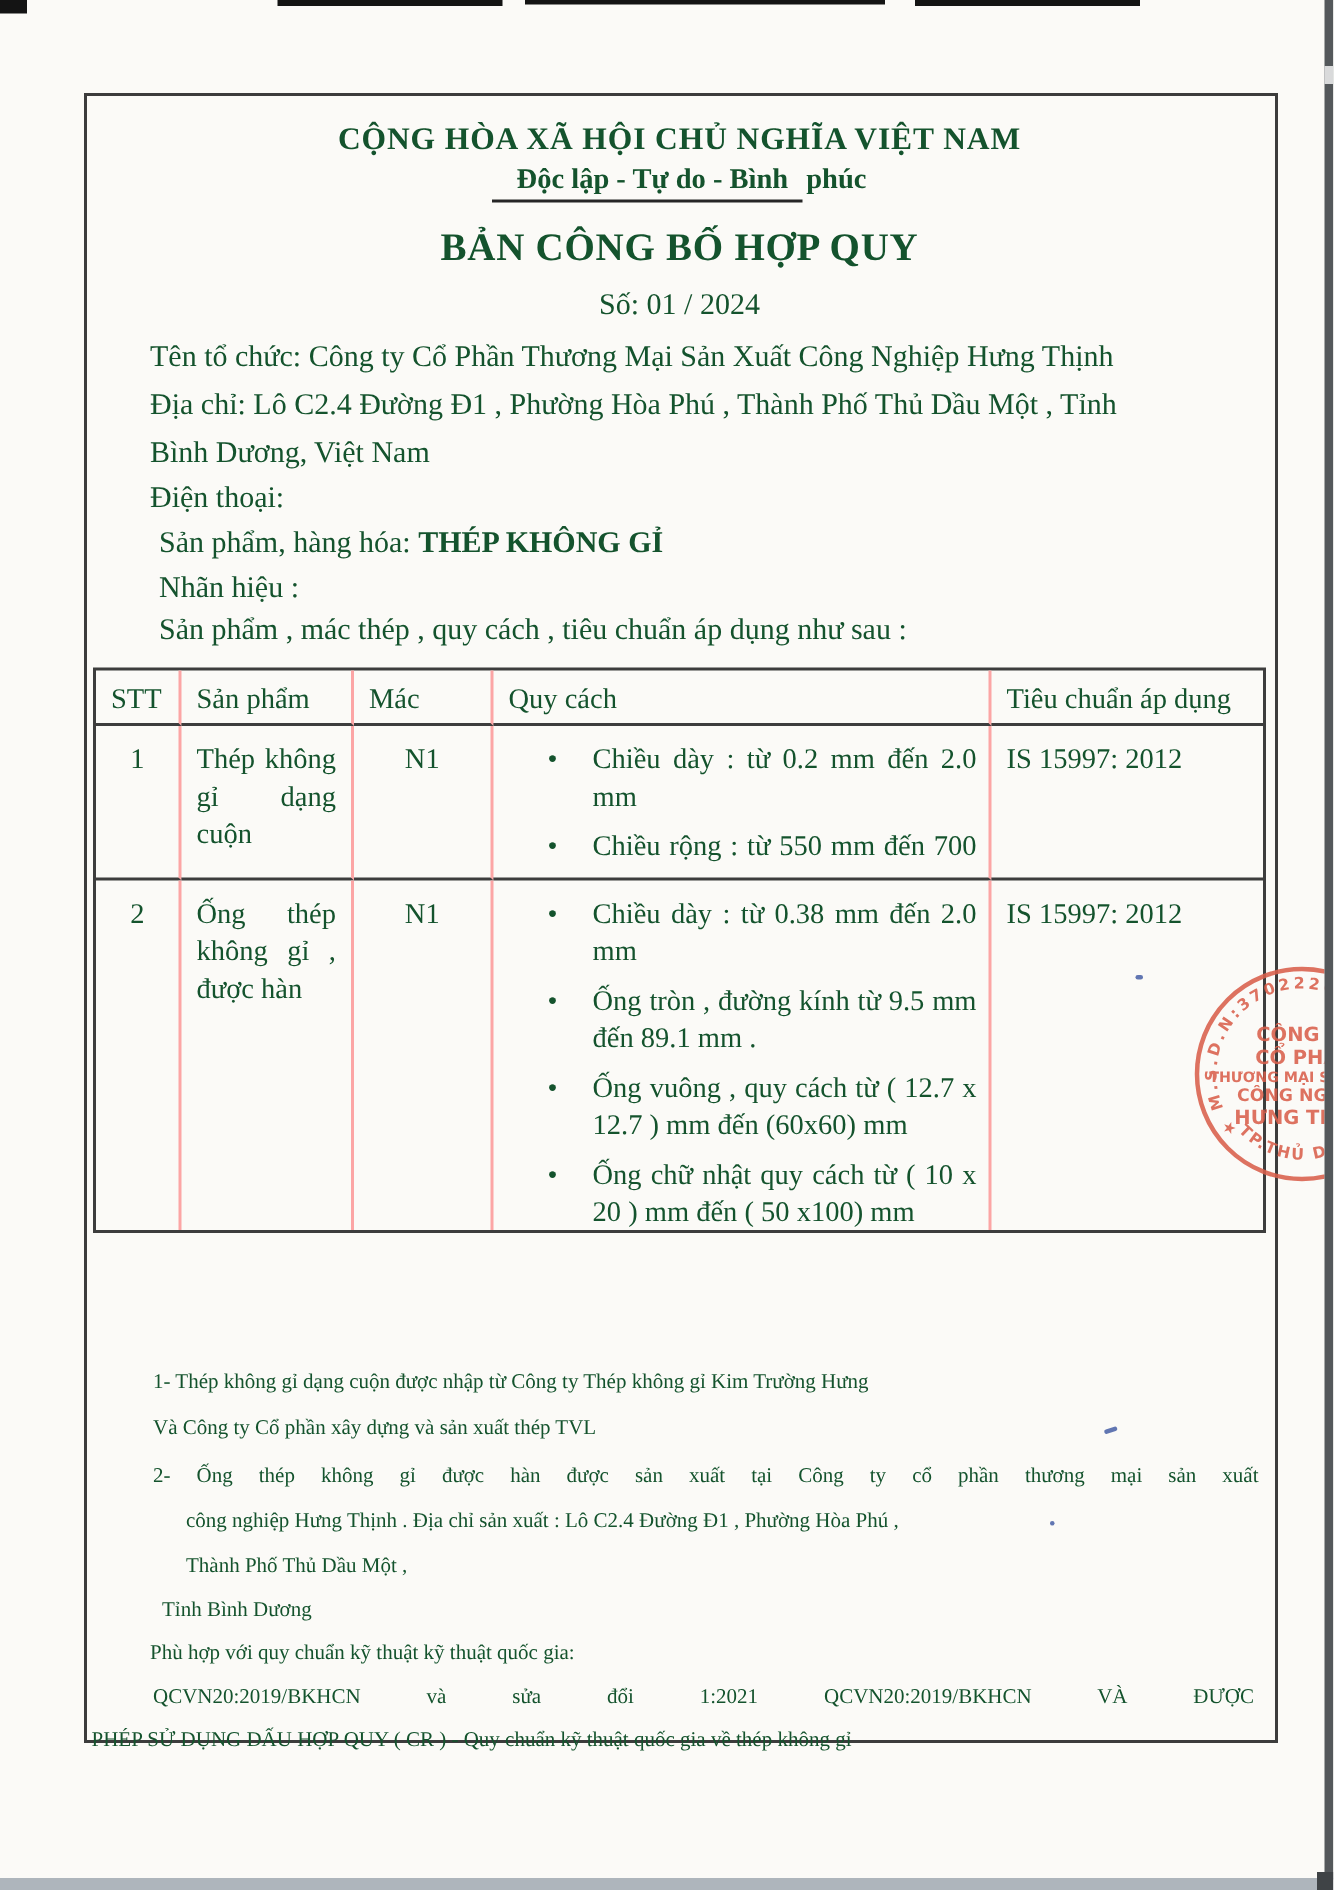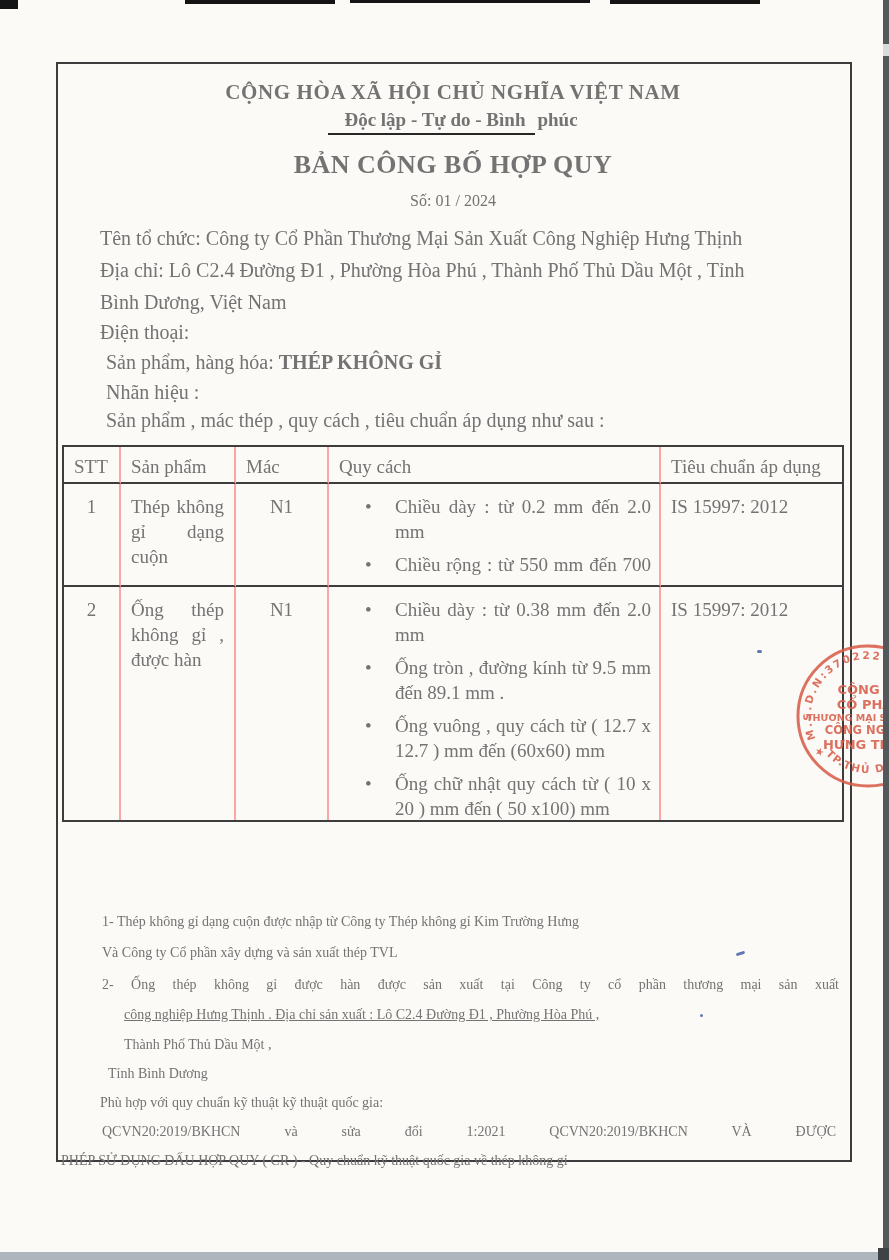--- a/index.html
+++ b/index.html
@@ -1,38 +1,38 @@
 <!DOCTYPE html>
 <html><head>
 <meta charset="utf-8">
 <style>
   html,body{margin:0;padding:0;}
   .page{
     position:relative; width:889px; height:1260px;
     background:#fbfaf7; overflow:hidden;
     font-family:"Liberation Serif","DejaVu Serif",serif;
-    color:#737373;
+    color:#14532d;
   }
   
   .edge-right{position:absolute;left:883px;top:0;width:6px;height:1253px;background:#54585b;}
   .edge-right-notch{position:absolute;left:883px;top:44px;width:6px;height:12px;background:#d9dadb;}
   .edge-bottom{position:absolute;left:0;top:1252px;width:889px;height:8px;background:#aeb5bc;}
   .edge-corner{position:absolute;left:878px;top:1248px;width:11px;height:12px;background:#3f4346;}
   .art{position:absolute;background:#141414;}
   .blue-mark{position:absolute;background:#3b55a0;border-radius:2px;opacity:.8;}
   
   .border-box{position:absolute;left:56px;top:62px;width:792px;height:1096px;border:2px solid #3c3c3c;}
   
   .center-line{position:absolute;left:56px;width:794px;text-align:center;white-space:nowrap;}
   .h-national{top:80px;font-size:21px;font-weight:bold;letter-spacing:.6px;}
   .h-motto{top:109px;font-size:19px;font-weight:bold;}
   .h-motto .u{display:inline-block;border-bottom:2px solid #262626;padding:0 10px 2px 16px;}
   .h-motto .tail{margin-left:2px;}
   .h-title{top:150px;font-size:26px;font-weight:bold;letter-spacing:.5px;}
-  .h-number{top:192px;font-size:16px;}
+  .h-number{top:192px;font-size:20px;}
   
   .line{position:absolute;white-space:nowrap;font-size:20px;}
   .bold{font-weight:bold;}
   
   .ctable{
     position:absolute;left:62px;top:445px;
     display:grid;grid-template-columns:57px 115px 93px 332px 181px;
     grid-template-rows:37px 103px 233px;
     border:2px solid #3d3d3d;font-size:19px;line-height:25px;
   }
@@ -107,21 +107,21 @@
       <div class="spec">Ống tròn , đường kính từ 9.5 mm đến 89.1 mm .</div>
       <div class="spec">Ống vuông , quy cách từ ( 12.7 x 12.7 ) mm đến (60x60) mm</div>
       <div class="spec">Ống chữ nhật quy cách từ ( 10 x 20 ) mm đến ( 50 x100) mm</div>
     </div>
     <div class="cell std lastcol lastrow">IS 15997: 2012</div>
   </div>
 
   <div class="note" style="left:102px;top:866px;">1-  Thép không gỉ dạng cuộn được nhập từ Công ty Thép không gỉ Kim Trường Hưng</div>
   <div class="note" style="left:102px;top:897px;">Và Công ty Cổ phần xây dựng và sản xuất thép TVL</div>
   <div class="note just" style="left:102px;top:929px;width:737px;">2-  Ống thép không gỉ được hàn được sản xuất tại Công ty cổ phần thương mại sản xuất</div>
-  <div class="note" style="left:124px;top:959px;text-decoration:underline;">công nghiệp Hưng Thịnh . Địa chỉ sản xuất : Lô C2.4 Đường Đ1 , Phường Hòa Phú ,</div>
+  <div class="note" style="left:124px;top:959px;">công nghiệp Hưng Thịnh . Địa chỉ sản xuất : Lô C2.4 Đường Đ1 , Phường Hòa Phú ,</div>
   <div class="note" style="left:124px;top:989px;">Thành Phố Thủ Dầu Một ,</div>
   <div class="note" style="left:108px;top:1018px;">Tỉnh Bình Dương</div>
   <div class="note" style="left:100px;top:1047px;">Phù hợp với quy chuẩn kỹ thuật kỹ thuật quốc gia:</div>
   <div class="note just" style="left:102px;top:1076px;width:734px;">QCVN20:2019/BKHCN và sửa đổi 1:2021 QCVN20:2019/BKHCN VÀ ĐƯỢC</div>
   <div class="note" style="left:61px;top:1105px;">PHÉP SỬ DỤNG DẤU HỢP QUY ( CR ) -  Quy chuẩn kỹ thuật quốc gia về thép không gỉ</div>
 
   <div class="blue-mark" style="left:757px;top:650px;width:5px;height:3px;"></div>
   <div class="blue-mark" style="left:736px;top:952px;width:9px;height:3px;transform:rotate(-18deg);"></div>
   <div class="blue-mark" style="left:700px;top:1014px;width:3px;height:3px;"></div>
 

